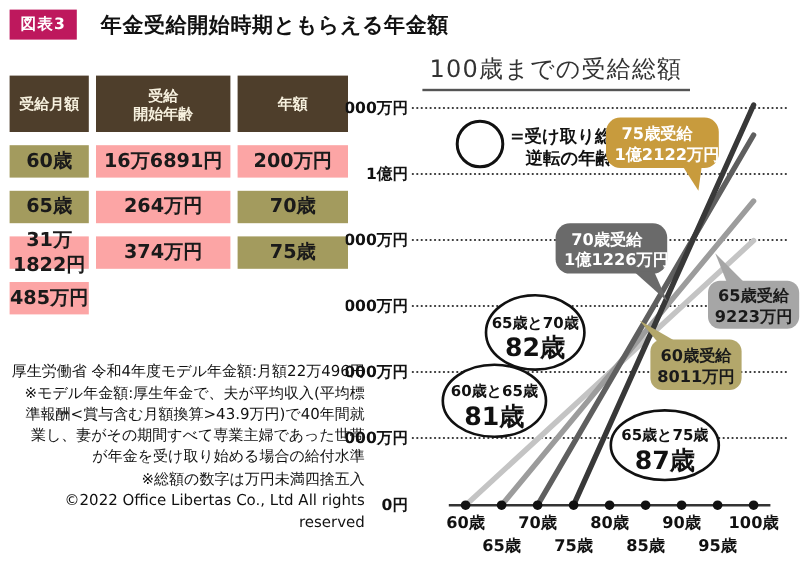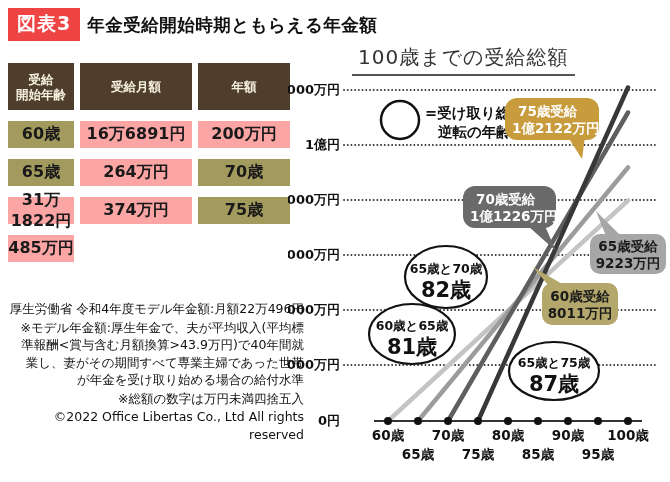--- a/index.html
+++ b/index.html
@@ -1,22 +1,22 @@
 <!DOCTYPE html>
 <html><head>
 <meta charset="utf-8">
 <style>
   html,body{margin:0;padding:0;background:#fff;}
   body{font-family:"DejaVu Sans","Liberation Sans",sans-serif;}
   .page{position:relative;width:670px;height:482px;background:#ffffff;overflow:hidden;}
 
   
   .hdr{position:absolute;left:8px;top:8px;display:flex;align-items:center;}
-  .badge{background:#ef4444;color:#fff;font-weight:bold;font-size:19px;padding:3px 9px 4px;letter-spacing:1px;}
-  .fig-title{margin-left:7px;font-size:17.5px;font-weight:bold;color:#111;letter-spacing:0.5px;}
+  .badge{background:#be185d;color:#fff;font-weight:bold;font-size:13px;padding:3px 9px 4px;letter-spacing:1px;}
+  .fig-title{margin-left:20px;font-size:17.5px;font-weight:bold;color:#111;letter-spacing:0.5px;}
 
   
   .ptable{position:absolute;left:8px;top:63px;width:284px;display:grid;
           grid-template-columns:66px 112px 92px;column-gap:6px;row-gap:11px;}
   .cell{display:flex;align-items:center;justify-content:center;text-align:center;font-weight:bold;color:#1a1a1a;}
   .th{background:#4e3e2b;color:#f7f1df;font-size:12.5px;line-height:1.2;height:47px;white-space:pre-line;}
   .age{background:#a39b5e;font-size:16px;height:27px;}
   .val{background:#fca5a5;font-size:16px;height:27px;}
 
   
@@ -34,23 +34,23 @@
 <body>
 
 <div class="page">
 
   <div class="hdr">
     <span class="badge">図表3</span>
     <span class="fig-title">年金受給開始時期ともらえる年金額</span>
   </div>
 
   <div class="ptable">
+    <div class="cell th">受給月額</div>
     <div class="cell th">受給
 開始年齢</div>
-    <div class="cell th">受給月額</div>
     <div class="cell th">年額</div>
 
     <div class="cell age">60歳</div>
     <div class="cell val">16万6891円</div>
     <div class="cell val">200万円</div>
 
     <div class="cell age">65歳</div>
     <div class="cell val">264万円</div>
 
     <div class="cell age">70歳</div>

